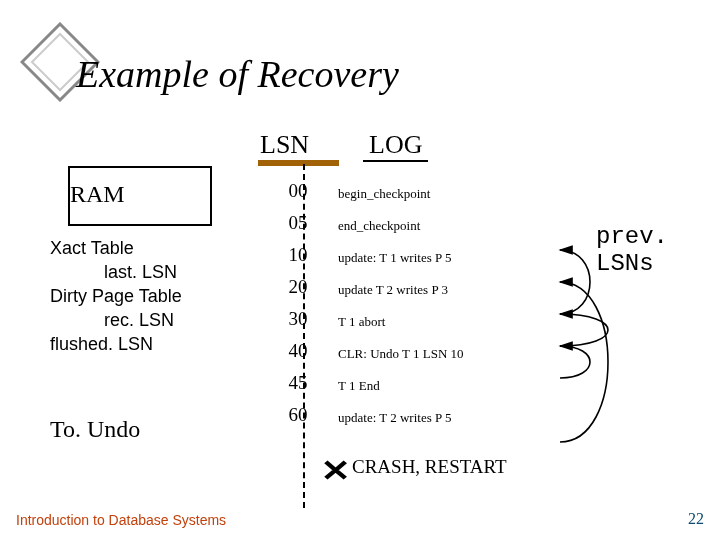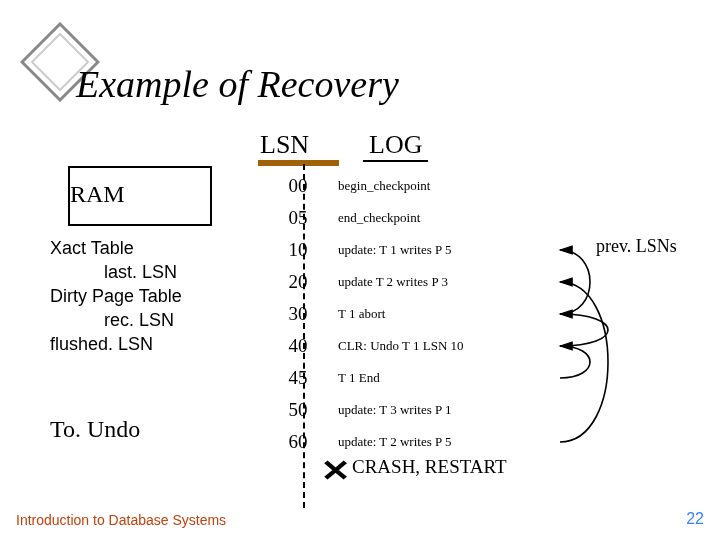--- a/index.html
+++ b/index.html
@@ -1,35 +1,35 @@
 <!DOCTYPE html>
 <html><head>
 <meta charset="utf-8">
 <style>
   html,body{margin:0;padding:0;width:720px;height:540px;background:#fff;font-family:"Times New Roman",Times,serif;color:#000;position:relative}
   .slide{position:relative;width:720px;height:540px}
-  .title{position:absolute;left:76px;top:62px;font-style:italic;font-size:38px}
+  .title{position:absolute;left:76px;top:52px;font-style:italic;font-size:38px}
   .diamond{position:absolute;left:20px;top:22px;width:80px;height:80px}
   .lsn-hdr{position:absolute;left:258px;top:130px;font-size:26px;border-bottom:6px solid #a16207;padding:0 30px 0 2px}
   .log-hdr{position:absolute;left:363px;top:130px;font-size:26px;border-bottom:2px solid #000;padding:0 6px}
   .ram-box{position:absolute;left:68px;top:166px;width:140px;height:56px;border:2px solid #000;background:#fff;text-align:left;line-height:52px;font-size:24px}
   .ram-hatch{position:absolute;left:66px;top:164px;width:144px;height:60px;background:repeating-linear-gradient(90deg,#000 0 2px,transparent 2px 6px);z-index:-1}
   .ram-block{position:absolute;left:50px;top:236px;font-family:Arial,Helvetica,sans-serif;font-size:18px;line-height:24px}
   .ram-block .in1{padding-left:54px}
   .toundo{position:absolute;left:50px;top:416px;font-size:24px}
   .log-area{position:absolute;left:258px;top:170px;width:430px}
-  .log-row{height:32px;display:flex;align-items:center}
+  .log-row{height:32px;display:flex;align-items:flex-end}
   .lsn{width:80px;text-align:center;font-size:19px}
   .entry{font-size:13px}
   .vline{position:absolute;left:303px;top:164px;width:0;height:344px;border-left:2px dashed #000}
-  .prev{position:absolute;left:596px;top:236px;font-family:Liberation Serif, serif;font-size:18px}
+  .prev{position:absolute;left:596px;top:223px;font-family:Liberation Mono, monospace;font-size:24px}
   .crash-x{position:absolute;left:323px;top:453px;font-family:Arial,Helvetica,sans-serif;font-size:30px;font-weight:bold;transform:scaleX(1.2)}
   .crash-lbl{position:absolute;left:352px;top:456px;font-size:19px}
   .footer{position:absolute;left:16px;bottom:12px;font-family:Arial,Helvetica,sans-serif;font-size:14px;color:#c2410c}
-  .pagenum{position:absolute;right:16px;bottom:12px;font-family:Liberation Sans, sans-serif;font-size:16px;color:#3b82f6}
+  .pagenum{position:absolute;right:16px;bottom:12px;font-family:Liberation Serif, serif;font-size:16px;color:#0c4a6e}
   svg.arrows{position:absolute;left:0;top:0;pointer-events:none}
 </style>
 </head>
 <body>
 <div class="slide">
 
 <svg class="diamond" viewBox="0 0 80 80">
   <polygon points="40,2 78,40 40,78 2,40" fill="#fff" stroke="#888" stroke-width="3"></polygon>
   <polygon points="40,12 68,40 40,68 12,40" fill="#fff" stroke="#ccc" stroke-width="2"></polygon>
 </svg>
@@ -77,24 +77,20 @@
       </div>
       <div class="log-row">
         <div class="lsn">40</div>
         <div class="entry">CLR: Undo T 1 LSN 10</div>
       </div>
       <div class="log-row">
         <div class="lsn">45</div>
         <div class="entry">T 1 End</div>
       </div>
       <div class="log-row">
-        <div class="lsn">50</div>
-        <div class="entry">update: T 3 writes P 1</div>
-      </div>
-      <div class="log-row">
         <div class="lsn">60</div>
         <div class="entry">update: T 2 writes P 5</div>
       </div>
     </div>
 
 <div class="prev">prev. LSNs</div>
 
 <div class="crash-x">✕</div>
 <div class="crash-lbl">CRASH, RESTART</div>
 

